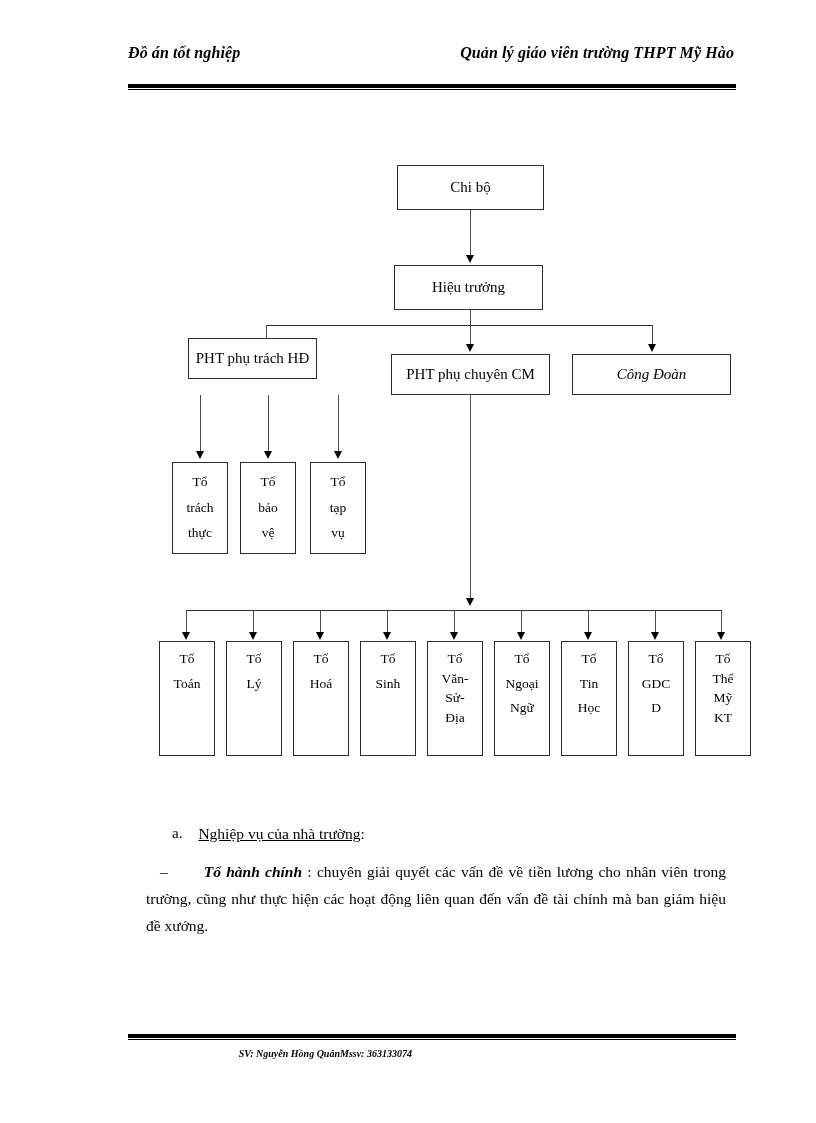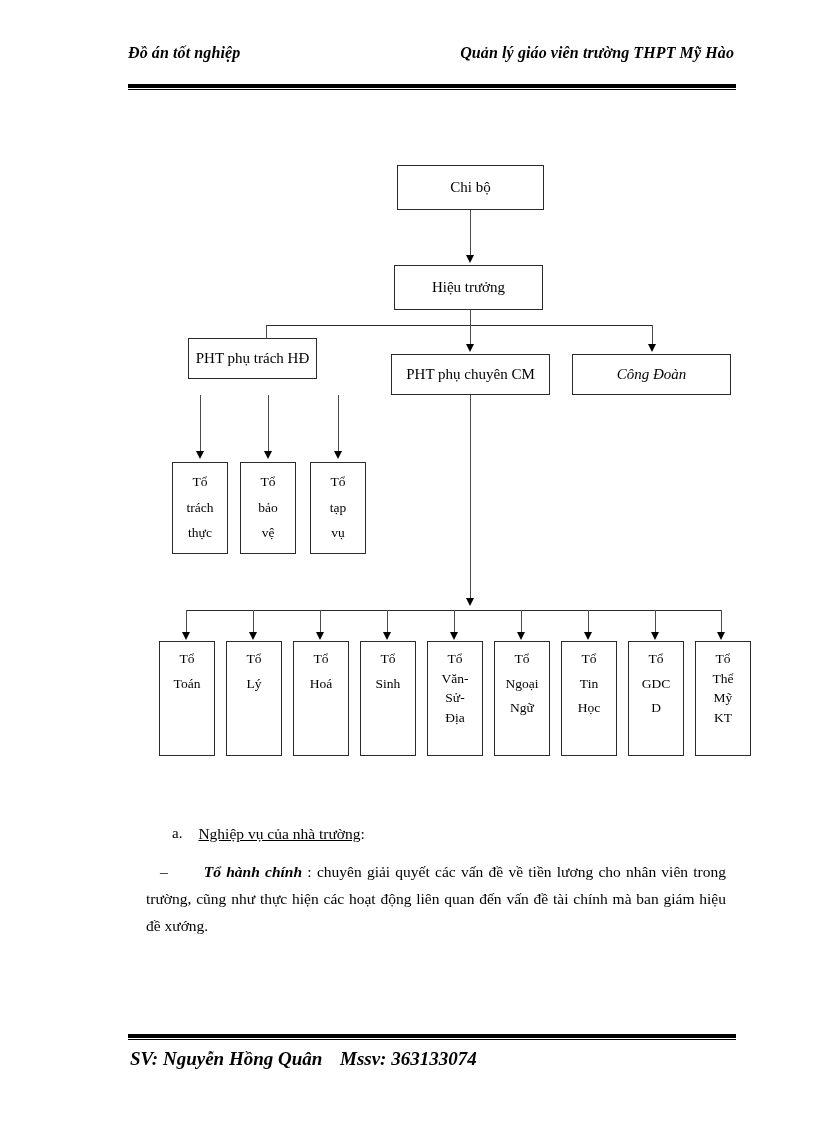--- a/index.html
+++ b/index.html
@@ -54,22 +54,23 @@
     border-bottom: 1.5px solid #000;
     box-sizing: border-box;
   }
   .footer {
     position: absolute;
     left: 130px;
     top: 1048px;
     width: 608px;
     font-weight: bold;
     font-style: italic;
-    font-size: 19px;
+    font-size: 10px;
     display: flex;
+    text-align: right;
   }
   .footer-sv { width: 210px; }
 
   
   .diagram {
     position: absolute;
     left: 0;
     top: 0;
     width: 816px;
     height: 800px;

